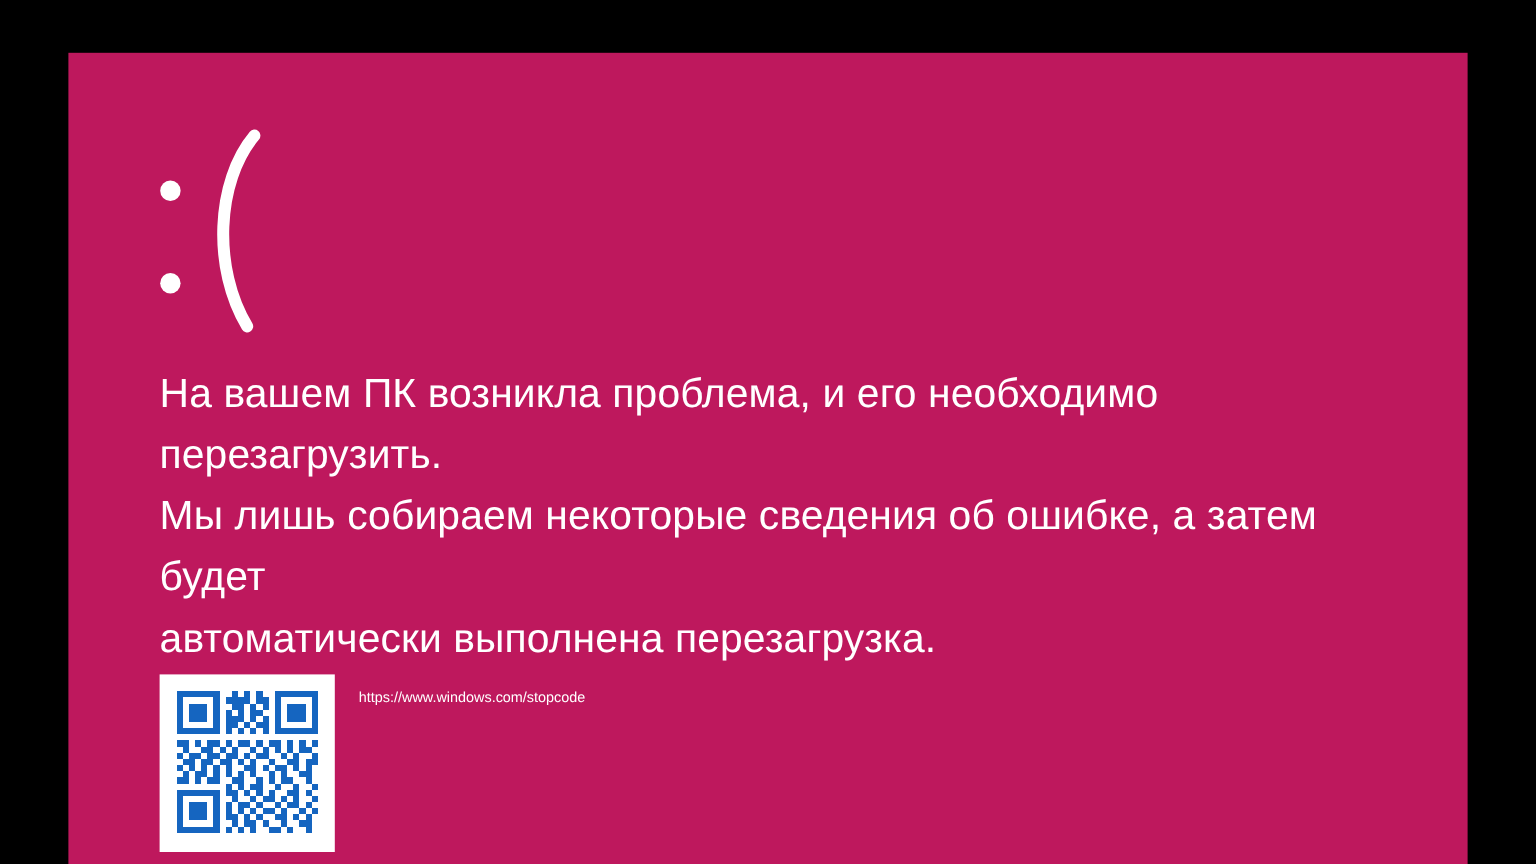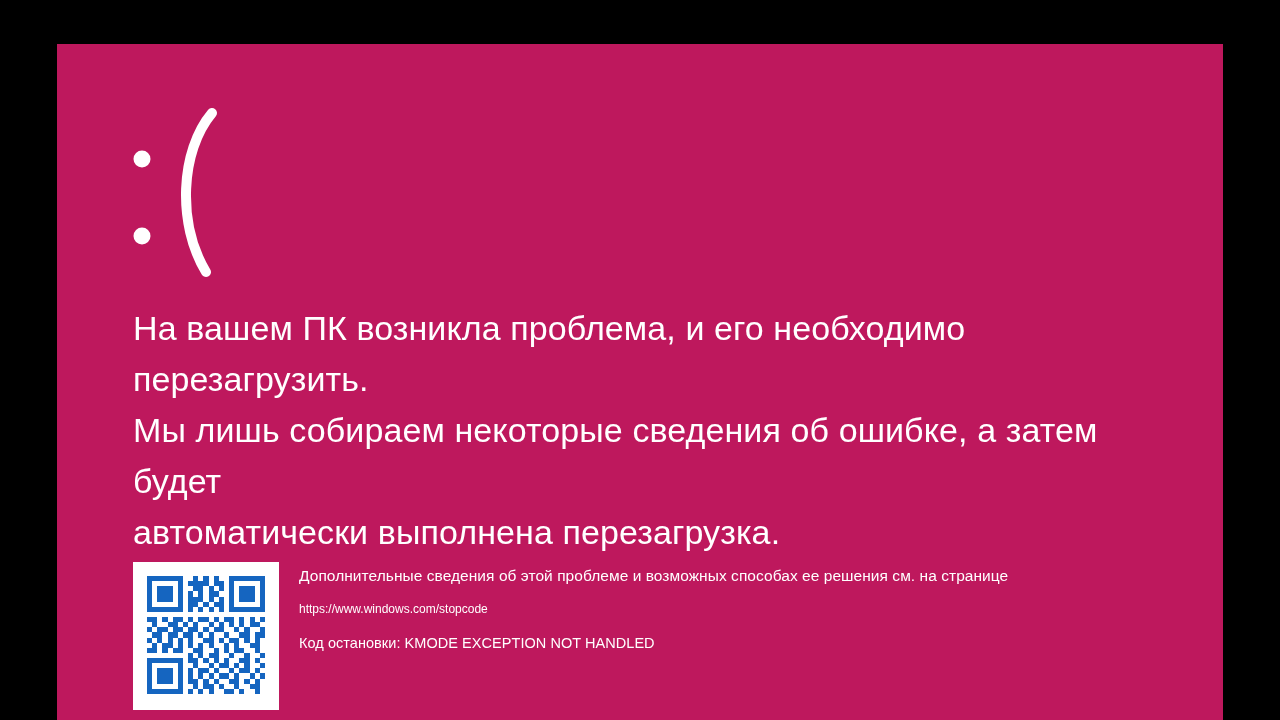--- a/index.html
+++ b/index.html
@@ -318,23 +318,18 @@
             <rect x="11" y="23" width="1" height="1"></rect>
             <rect x="13" y="23" width="1" height="1"></rect>
             <rect x="16" y="23" width="2" height="1"></rect>
             <rect x="19" y="23" width="1" height="1"></rect>
             <rect x="22" y="23" width="1" height="1"></rect>
           </g>
         </svg>
       </div>
 
       <div id="info-col">
-        <div class="info-lead">Дополнительные сведения об этой проблеме и возможных способах ее решения см. на странице</div>
         <div class="info-url">https://www.windows.com/stopcode</div>
-        <div class="stop-code">
-          <span>Код остановки:</span>
-          <span class="code-value">KMODE  EXCEPTION  NOT  HANDLED</span>
-        </div>
       </div>
 
     </div>
   </div>
 </div>
 
 </body></html>

